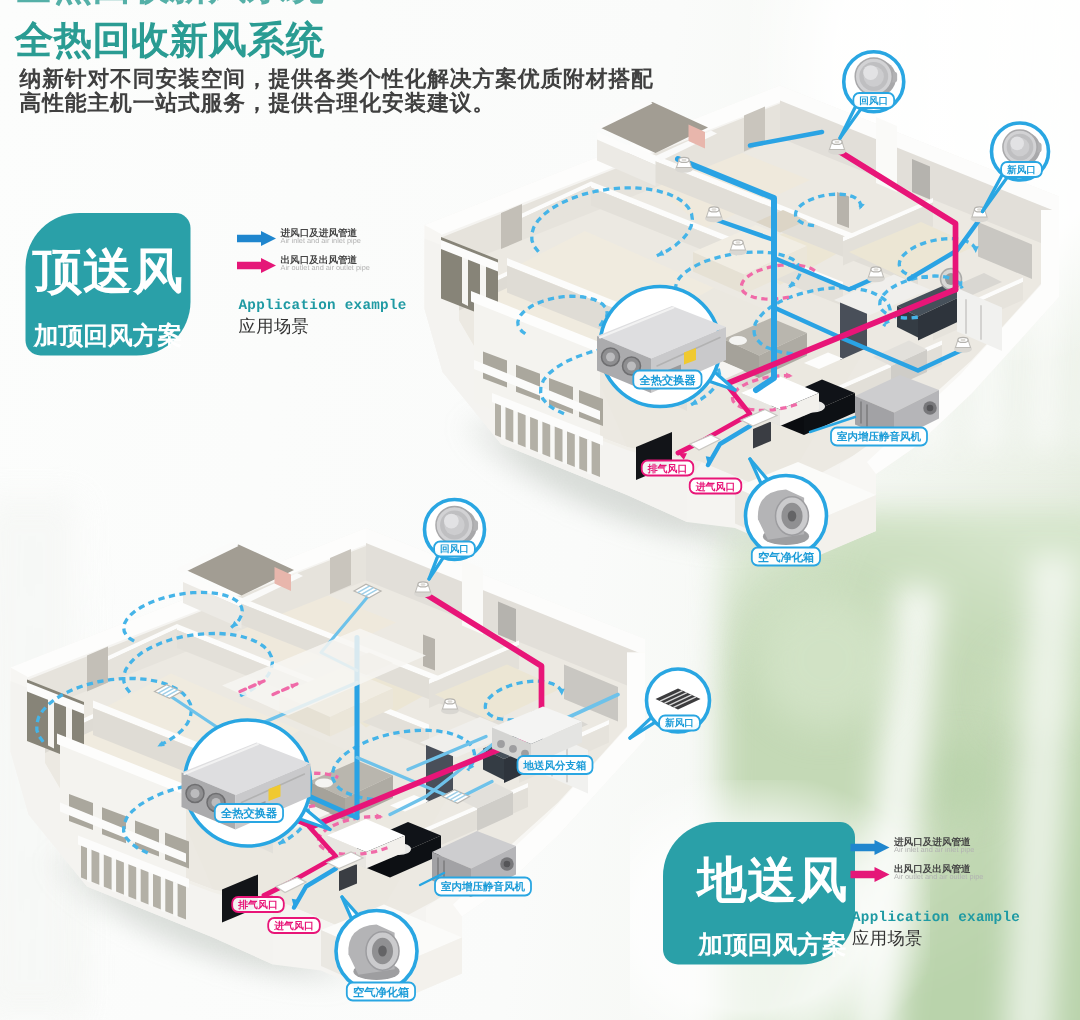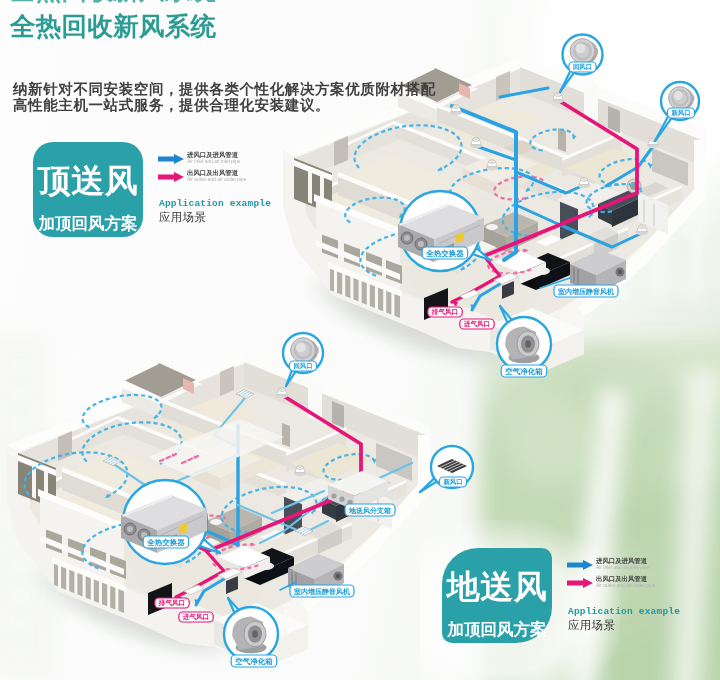--- a/index.html
+++ b/index.html
@@ -1,21 +1,21 @@
 <!DOCTYPE html>
 <html><head><meta charset="utf-8">
 <style>
 html,body{margin:0;padding:0;}
 .page{position:relative;width:720px;height:680px;overflow:hidden;
   font-family:"Liberation Sans",sans-serif;
   background:linear-gradient(100deg,#fcfdfc 0%,#fafbfa 54%,#f4f7f2 76%,#eaf0e5 90%,#dde7d6 100%);}
 .bg{position:absolute;pointer-events:none;}
 .blur{filter:blur(10px);}
 .title{position:absolute;left:10px;top:9px;font-size:25.5px;font-weight:bold;color:#2a9c93;letter-spacing:0.3px;}
-.para{position:absolute;left:13px;top:45px;font-size:14.5px;line-height:16.2px;color:#404040;font-weight:bold;letter-spacing:0.6px;margin-top:36px;}
+.para{position:absolute;left:13px;top:45px;font-size:14.5px;line-height:16.2px;color:#404040;font-weight:bold;letter-spacing:0.6px;}
 .badge{position:absolute;background:#2aa0a8;color:#fff;text-align:center;
   border-radius:36px 10px 36px 10px;width:110px;height:95px;}
 .badge .b1{font-size:33px;font-weight:bold;letter-spacing:0.5px;margin-top:22px;line-height:33px;}
 .badge .b2{font-size:16.5px;font-weight:bold;margin-top:16px;letter-spacing:0px;}
 .leg{position:absolute;width:150px;}
 .leg .row{position:relative;height:17px;}
 .leg .zh{position:absolute;left:30px;top:1px;font-size:6.4px;color:#454545;font-weight:bold;}
 .leg .en{position:absolute;left:30px;top:8.5px;font-size:4.9px;color:#b2b2b2;}
 .appex{position:absolute;font-size:9.5px;font-weight:bold;color:#1f9aa3;letter-spacing:0.2px;font-family:Liberation Mono, monospace;}
 .appzh{position:absolute;font-size:11.5px;font-weight:normal;color:#333;letter-spacing:0.3px;}
@@ -504,25 +504,25 @@
 <text x="254.0" y="663.7" font-size="7.5" fill="#1b9cd8" font-weight="bold" text-anchor="middle">空气净化箱</text>
 <rect x="154.8" y="598.0" width="34.4" height="10" rx="4" fill="#fff" fill-opacity="0.95" stroke="#e81578" stroke-width="1.2"></rect>
 <text x="172.0" y="605.4" font-size="6.6" fill="#e81578" font-weight="bold" text-anchor="middle">排气风口</text>
 <rect x="178.8" y="612.0" width="34.4" height="10" rx="4" fill="#fff" fill-opacity="0.95" stroke="#e81578" stroke-width="1.2"></rect>
 <text x="196.0" y="619.4" font-size="6.6" fill="#e81578" font-weight="bold" text-anchor="middle">进气风口</text>
   </svg>
 
   <div class="title">全热回收新风系统</div>
   <div class="para">纳新针对不同安装空间，提供各类个性化解决方案优质附材搭配<br>高性能主机一站式服务，提供合理化安装建议。</div>
 
-  <div class="badge" style="left:33px;top:142px;border-radius:20px;">
+  <div class="badge" style="left:17px;top:142px;">
     <div class="b1">顶送风</div>
       <div class="b2">加顶回风方案</div>
   </div>
-  <div class="badge" style="left:442px;top:548px;">
+  <div class="badge" style="left:442px;top:548px;padding-left:18px;">
     <div class="b1">地送风</div>
       <div class="b2">加顶回风方案</div>
   </div>
 
   <div class="leg" style="left:157px;top:150px;">
     <div class="row">
       <svg width="28" height="12" style="position:absolute;left:0;top:3">
           <path d="M1 6 L18 6" stroke="#1f86ce" stroke-width="5"></path>
           <path d="M17 1 L27 6 L17 11 Z" fill="#1f86ce"></path>
         </svg>

